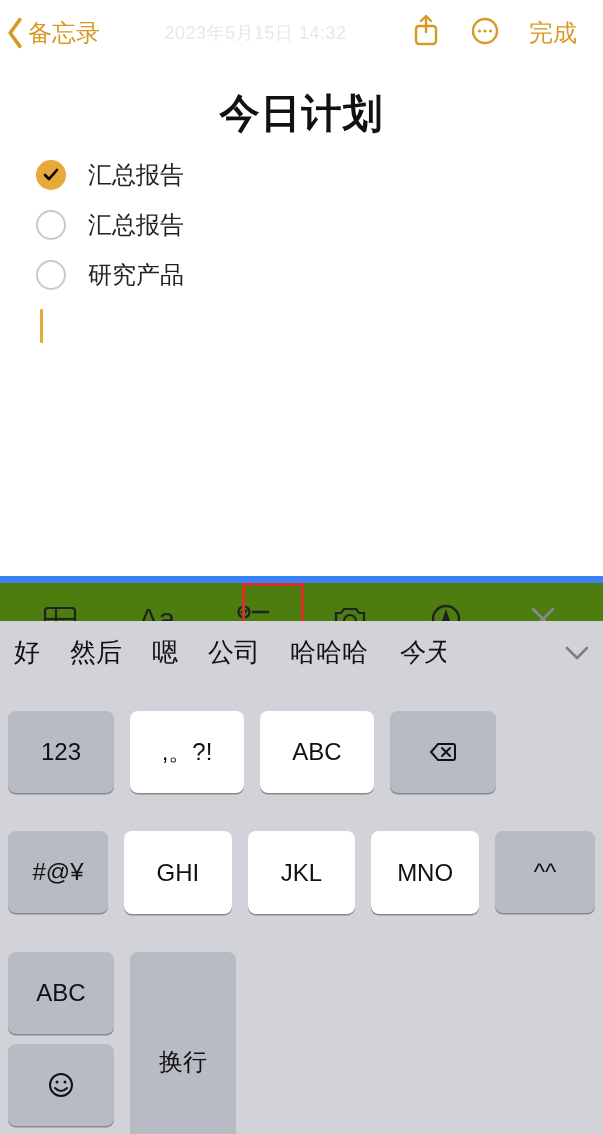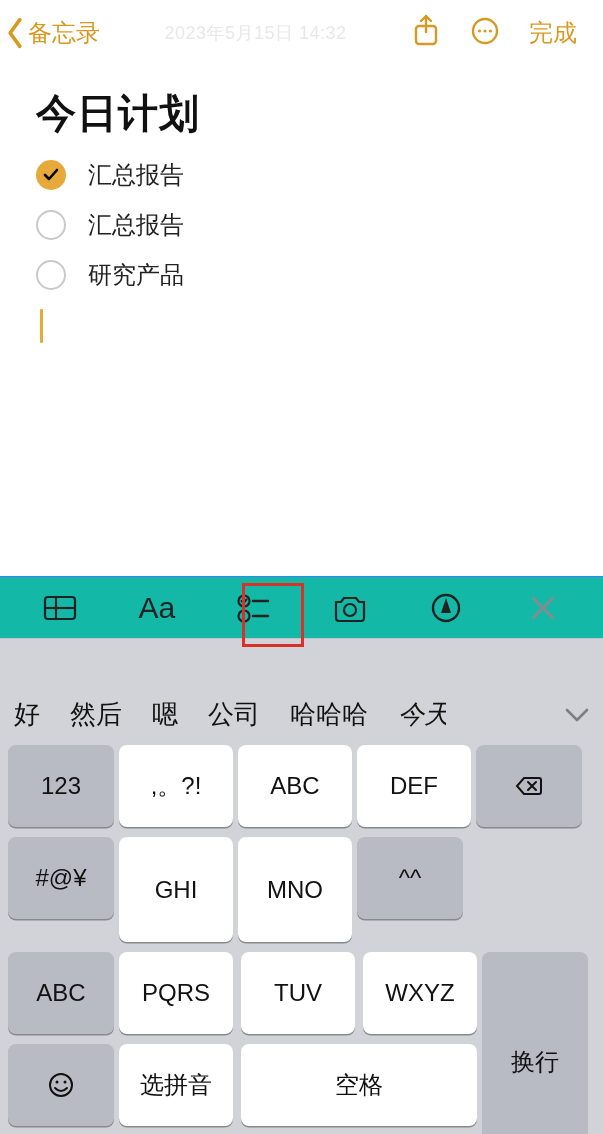--- a/index.html
+++ b/index.html
@@ -8,52 +8,52 @@
   .nav { display:flex; align-items:center; height:66px; padding:0 26px 0 4px; }
   .back { display:flex; align-items:center; color:#d69a22; }
   .back svg { width:22px; height:34px; }
   .back-label { font-size:24px; margin-left:2px; }
   .timestamp { flex:1; text-align:center; color:#e8e8e8; font-size:18px; letter-spacing:0.5px; }
   .nav-actions { display:flex; align-items:center; gap:29px; color:#d69a22; }
   .nav-actions svg { width:30px; height:34px; }
   .done { font-size:24px; }
   
   .note { padding:20px 36px 0 36px; }
-  .title { font-size:40px; font-weight:700; letter-spacing:1px; color:#111; margin-bottom:18px; }
+  .title { font-size:40px; font-weight:700; letter-spacing:1px; color:#111; margin-bottom:18px;text-align:center; }
   .check-row { display:flex; align-items:center; gap:22px; margin-bottom:18px; }
   .circle { width:30px; height:30px; border-radius:50%; display:flex; align-items:center; justify-content:center; }
   .circle.empty { border:2px solid #c9c9c9; }
   .circle.filled { background:#e6a93a; }
   .circle.filled svg { width:18px; height:18px; stroke:#fff; }
   .check-label { font-size:24px; color:#222; }
   .cursor-row { margin-top:4px; padding-left:4px; }
   .cursor { width:3px; height:34px; background:#e6a93a; border-radius:1px; }
   
   .toolbar-wrap { position:absolute; left:0; right:0; top:576px; }
-  .toolbar { height:62px; background:#14b8a6; border-top:1px solid #3b82f6; display:flex; align-items:center; justify-content:space-around; padding:0 12px; }
+  .toolbar { height:78px; background:#4d7c0f; border-top:7px solid #3b82f6; display:flex; align-items:center; justify-content:space-around; padding:0 12px; }
   .tbtn { width:56px; height:56px; display:flex; align-items:center; justify-content:center; color:#222; }
   .tbtn svg { width:40px; height:40px; }
   .tbtn.txt { font-size:30px; }
   .highlight { position:absolute; top:7px; left:242px; width:62px; height:64px; border:3px solid #d9302a; pointer-events:none; }
   .kb-gap { height:66px; background:#d2d3d8; border-top:1px solid #c3c4c9; }
   
   .kb { position:absolute; left:0; right:0; bottom:0; background:#d2d3d8; }
   .sugg { display:flex; align-items:center; height:62px; padding:0 8px 0 14px; }
   .sugg-items { display:flex; gap:30px; flex:1; font-size:26px; color:#111; }
   .sugg-items span { white-space:nowrap; }
   .chev { width:36px; height:36px; color:#7d7d82; }
   .rows { padding:0 8px 8px 8px; display:flex; flex-direction:column; gap:10px; }
-  .row { display:flex; gap:5px; }
+  .row { display:flex; gap:16px;margin-top:28px; }
   .key { background:#fff; border-radius:8px; box-shadow:0 1.5px 0 rgba(0,0,0,0.35); display:flex; align-items:center; justify-content:center; font-size:24px; color:#111; }
   .key.gray { background:#b8bbc3; }
   .r1 .k-narrow { width:106px; height:82px; }
   .r1 .k-mid { width:114px; height:82px; }
   .r1 .k-del { width:106px; height:82px; }
   .r2 .k-narrow { width:106px; height:82px; }
-  .r2 .k-mid { width:114px; height:105px; }
+  .r2 .k-mid { width:114px; height:83px; }
   .r2 .k-face { width:106px; height:82px; }
   .r3 { height:174px; }
   .col-left { display:flex; flex-direction:column; gap:10px; }
   .col-left .key { width:106px; height:82px; }
   .col-mid { display:flex; flex-direction:column; gap:10px; }
   .col-mid .toprow { display:flex; gap:8px; }
   .col-mid .toprow .key { width:114px; height:82px; }
   .col-mid .botrow { display:flex; gap:8px; }
   .col-mid .botrow .k-sel { width:114px; height:82px; }
   .col-mid .botrow .k-space { width:236px; height:82px; }
@@ -172,57 +172,46 @@
     <svg class="chev" viewBox="0 0 36 36" fill="none">
       <path d="M8 14 L18 24 L28 14" stroke="currentColor" stroke-width="2.6" stroke-linecap="round" stroke-linejoin="round"></path>
     </svg>
   </div>
 
   <div class="rows">
     <div class="row r1">
       <div class="key gray k-narrow">123</div>
       <div class="key k-mid">,。?!</div>
       <div class="key k-mid">ABC</div>
-      <div class="key k-mid">DEF</div>
       <div class="key gray k-del">
         <svg viewBox="0 0 30 30" fill="none">
           <path d="M10 7 H25 a2 2 0 0 1 2 2 v12 a2 2 0 0 1 -2 2 H10 L3 15 Z" stroke="#111" stroke-width="2"></path>
           <path d="M14 11 l8 8 M22 11 l-8 8" stroke="#111" stroke-width="2" stroke-linecap="round"></path>
         </svg>
       </div>
     </div>
 
     <div class="row r2">
       <div class="key gray k-narrow">#@¥</div>
       <div class="key k-mid">GHI</div>
+      <div class="key k-mid">JKL</div>
       <div class="key k-mid">MNO</div>
       <div class="key gray k-face face-key">^^</div>
     </div>
 
     <div class="row r3">
       <div class="col-left">
         <div class="key gray">ABC</div>
         <div class="key gray emoji">
           <svg viewBox="0 0 30 30" fill="none">
             <circle cx="15" cy="15" r="11" stroke="#111" stroke-width="2"></circle>
             <circle cx="11" cy="12" r="1.5" fill="#111"></circle>
               <circle cx="19" cy="12" r="1.5" fill="#111"></circle>
             <path d="M9 18 q6 6 12 0" stroke="#111" stroke-width="2" fill="none" stroke-linecap="round"></path>
           </svg>
         </div>
       </div>
-      <div class="col-mid">
-        <div class="toprow">
-          <div class="key">PQRS</div>
-          <div class="key">TUV</div>
-          <div class="key">WXYZ</div>
-        </div>
-        <div class="botrow">
-          <div class="key k-sel">选拼音</div>
-          <div class="key k-space">空格</div>
-        </div>
-      </div>
       <div class="col-right">
         <div class="key gray">换行</div>
       </div>
     </div>
   </div>
 </div>
 
 </body></html>

